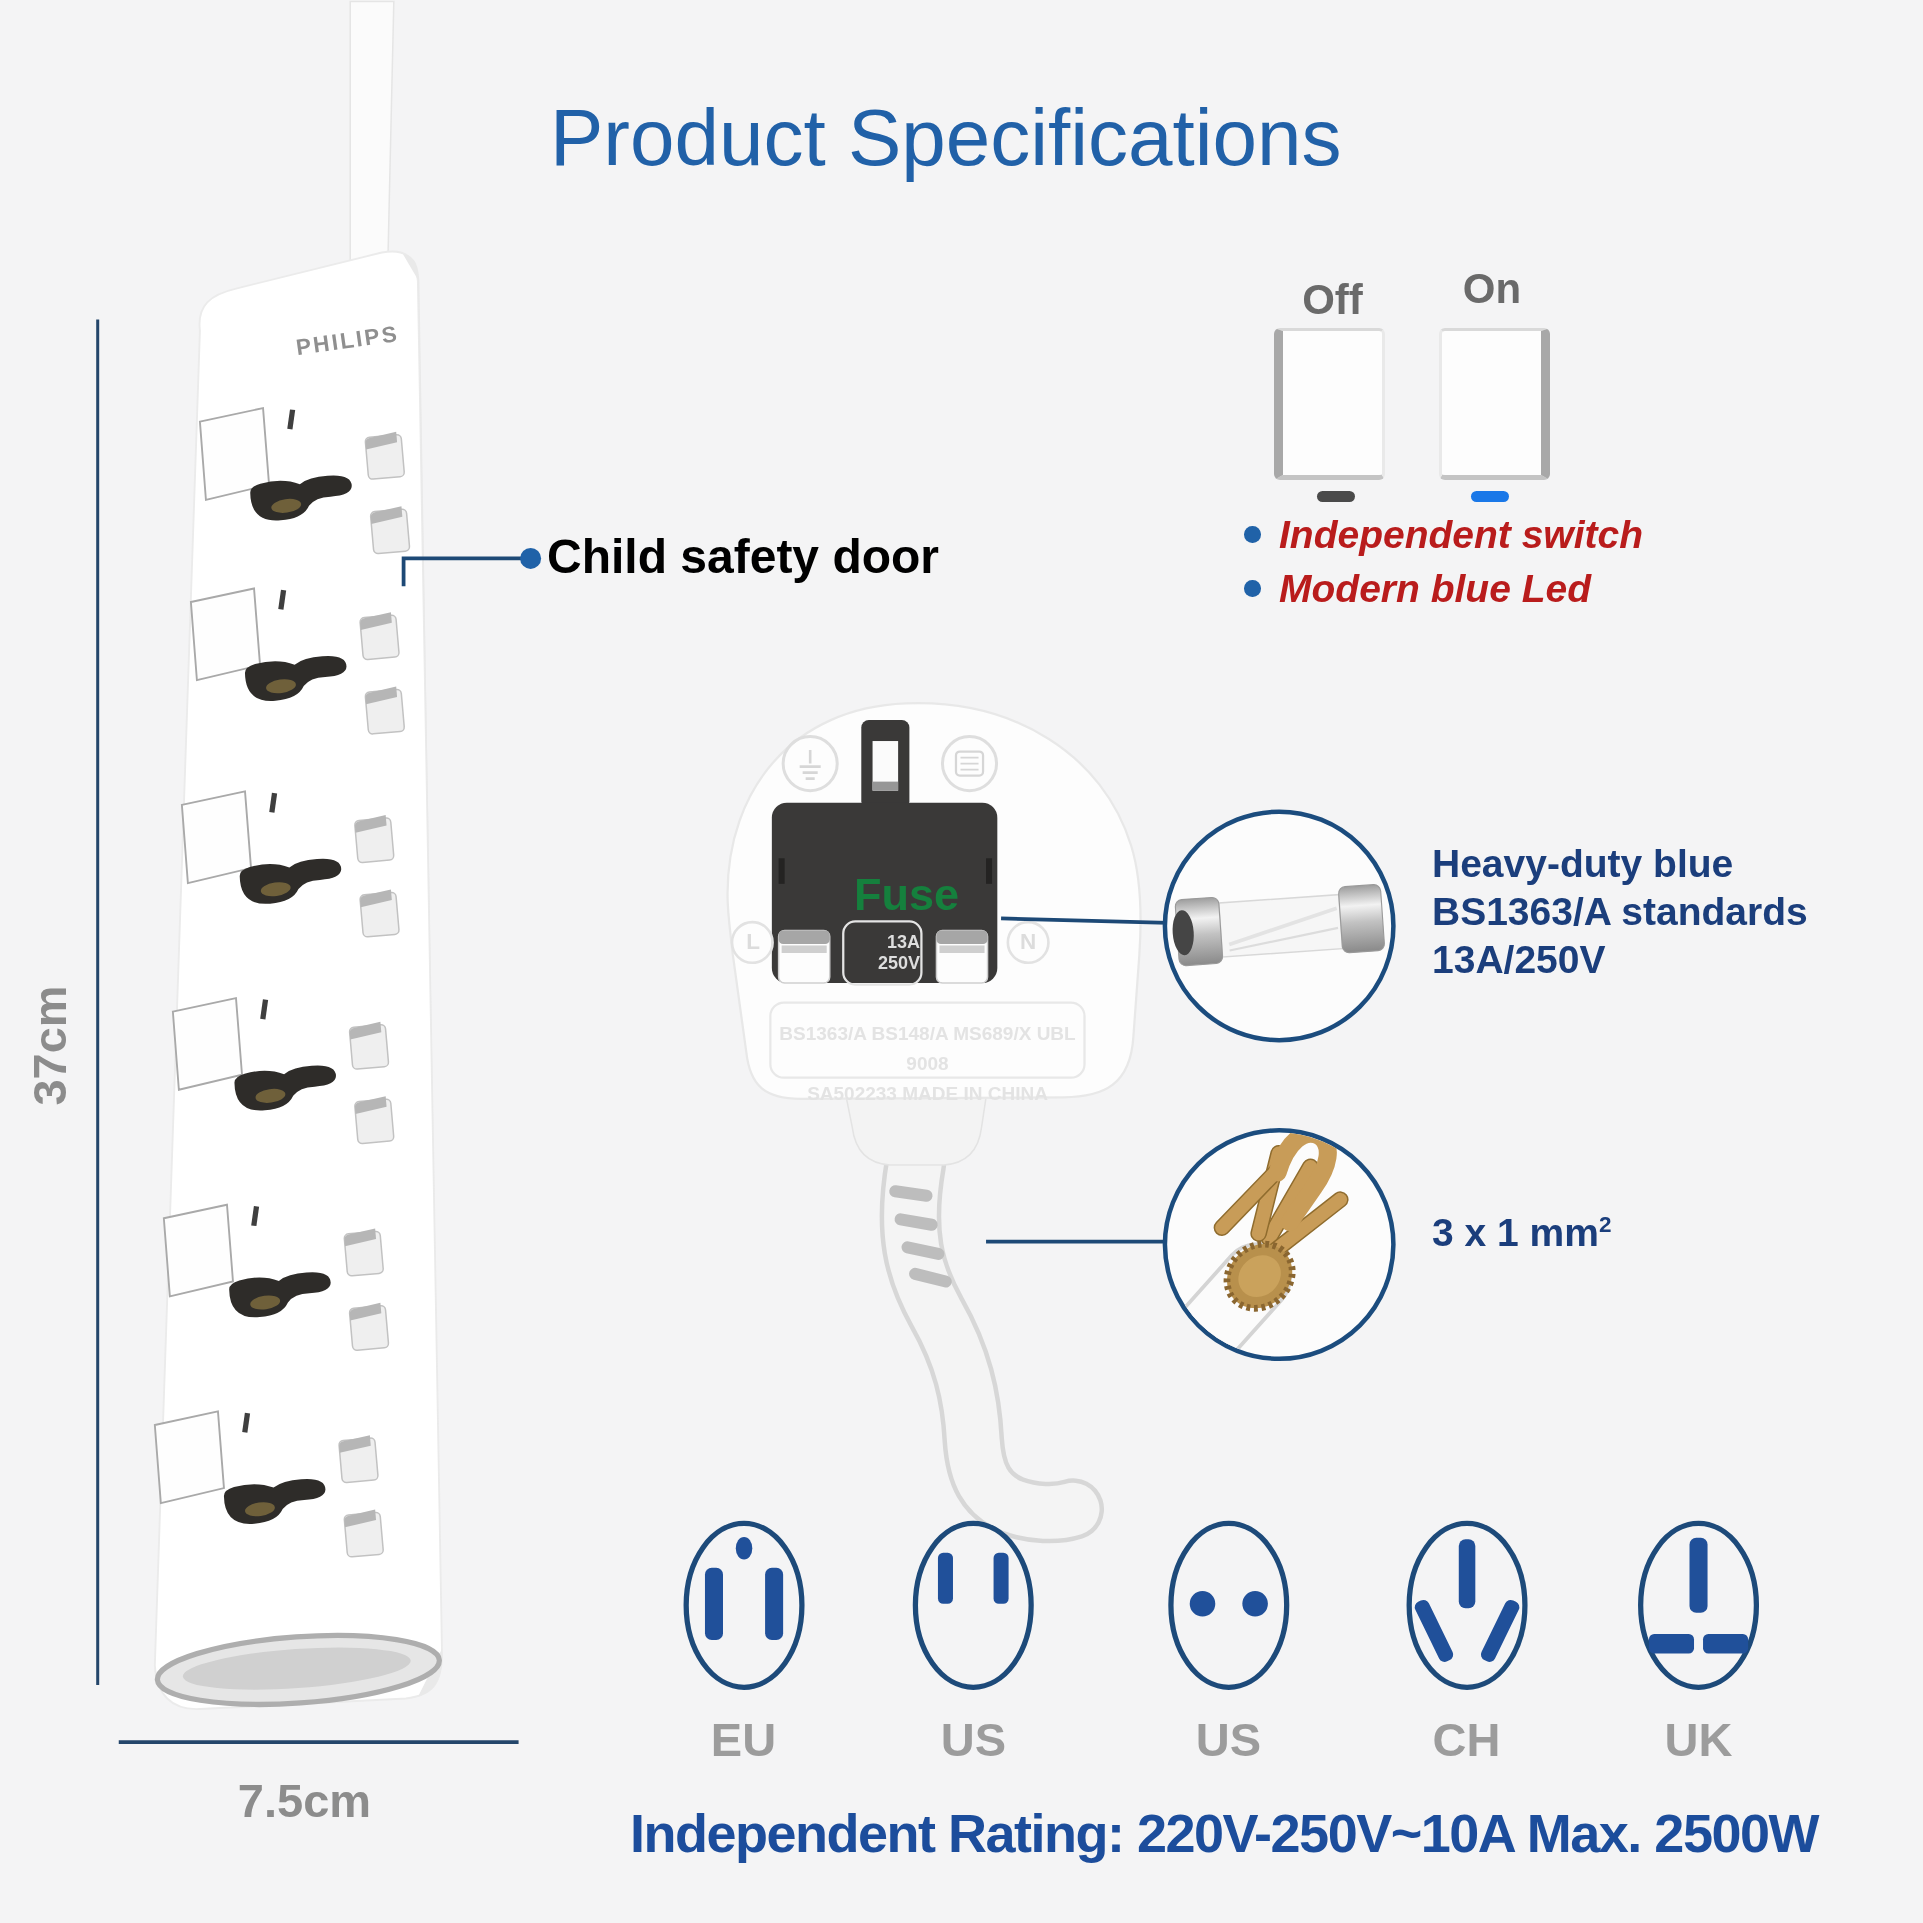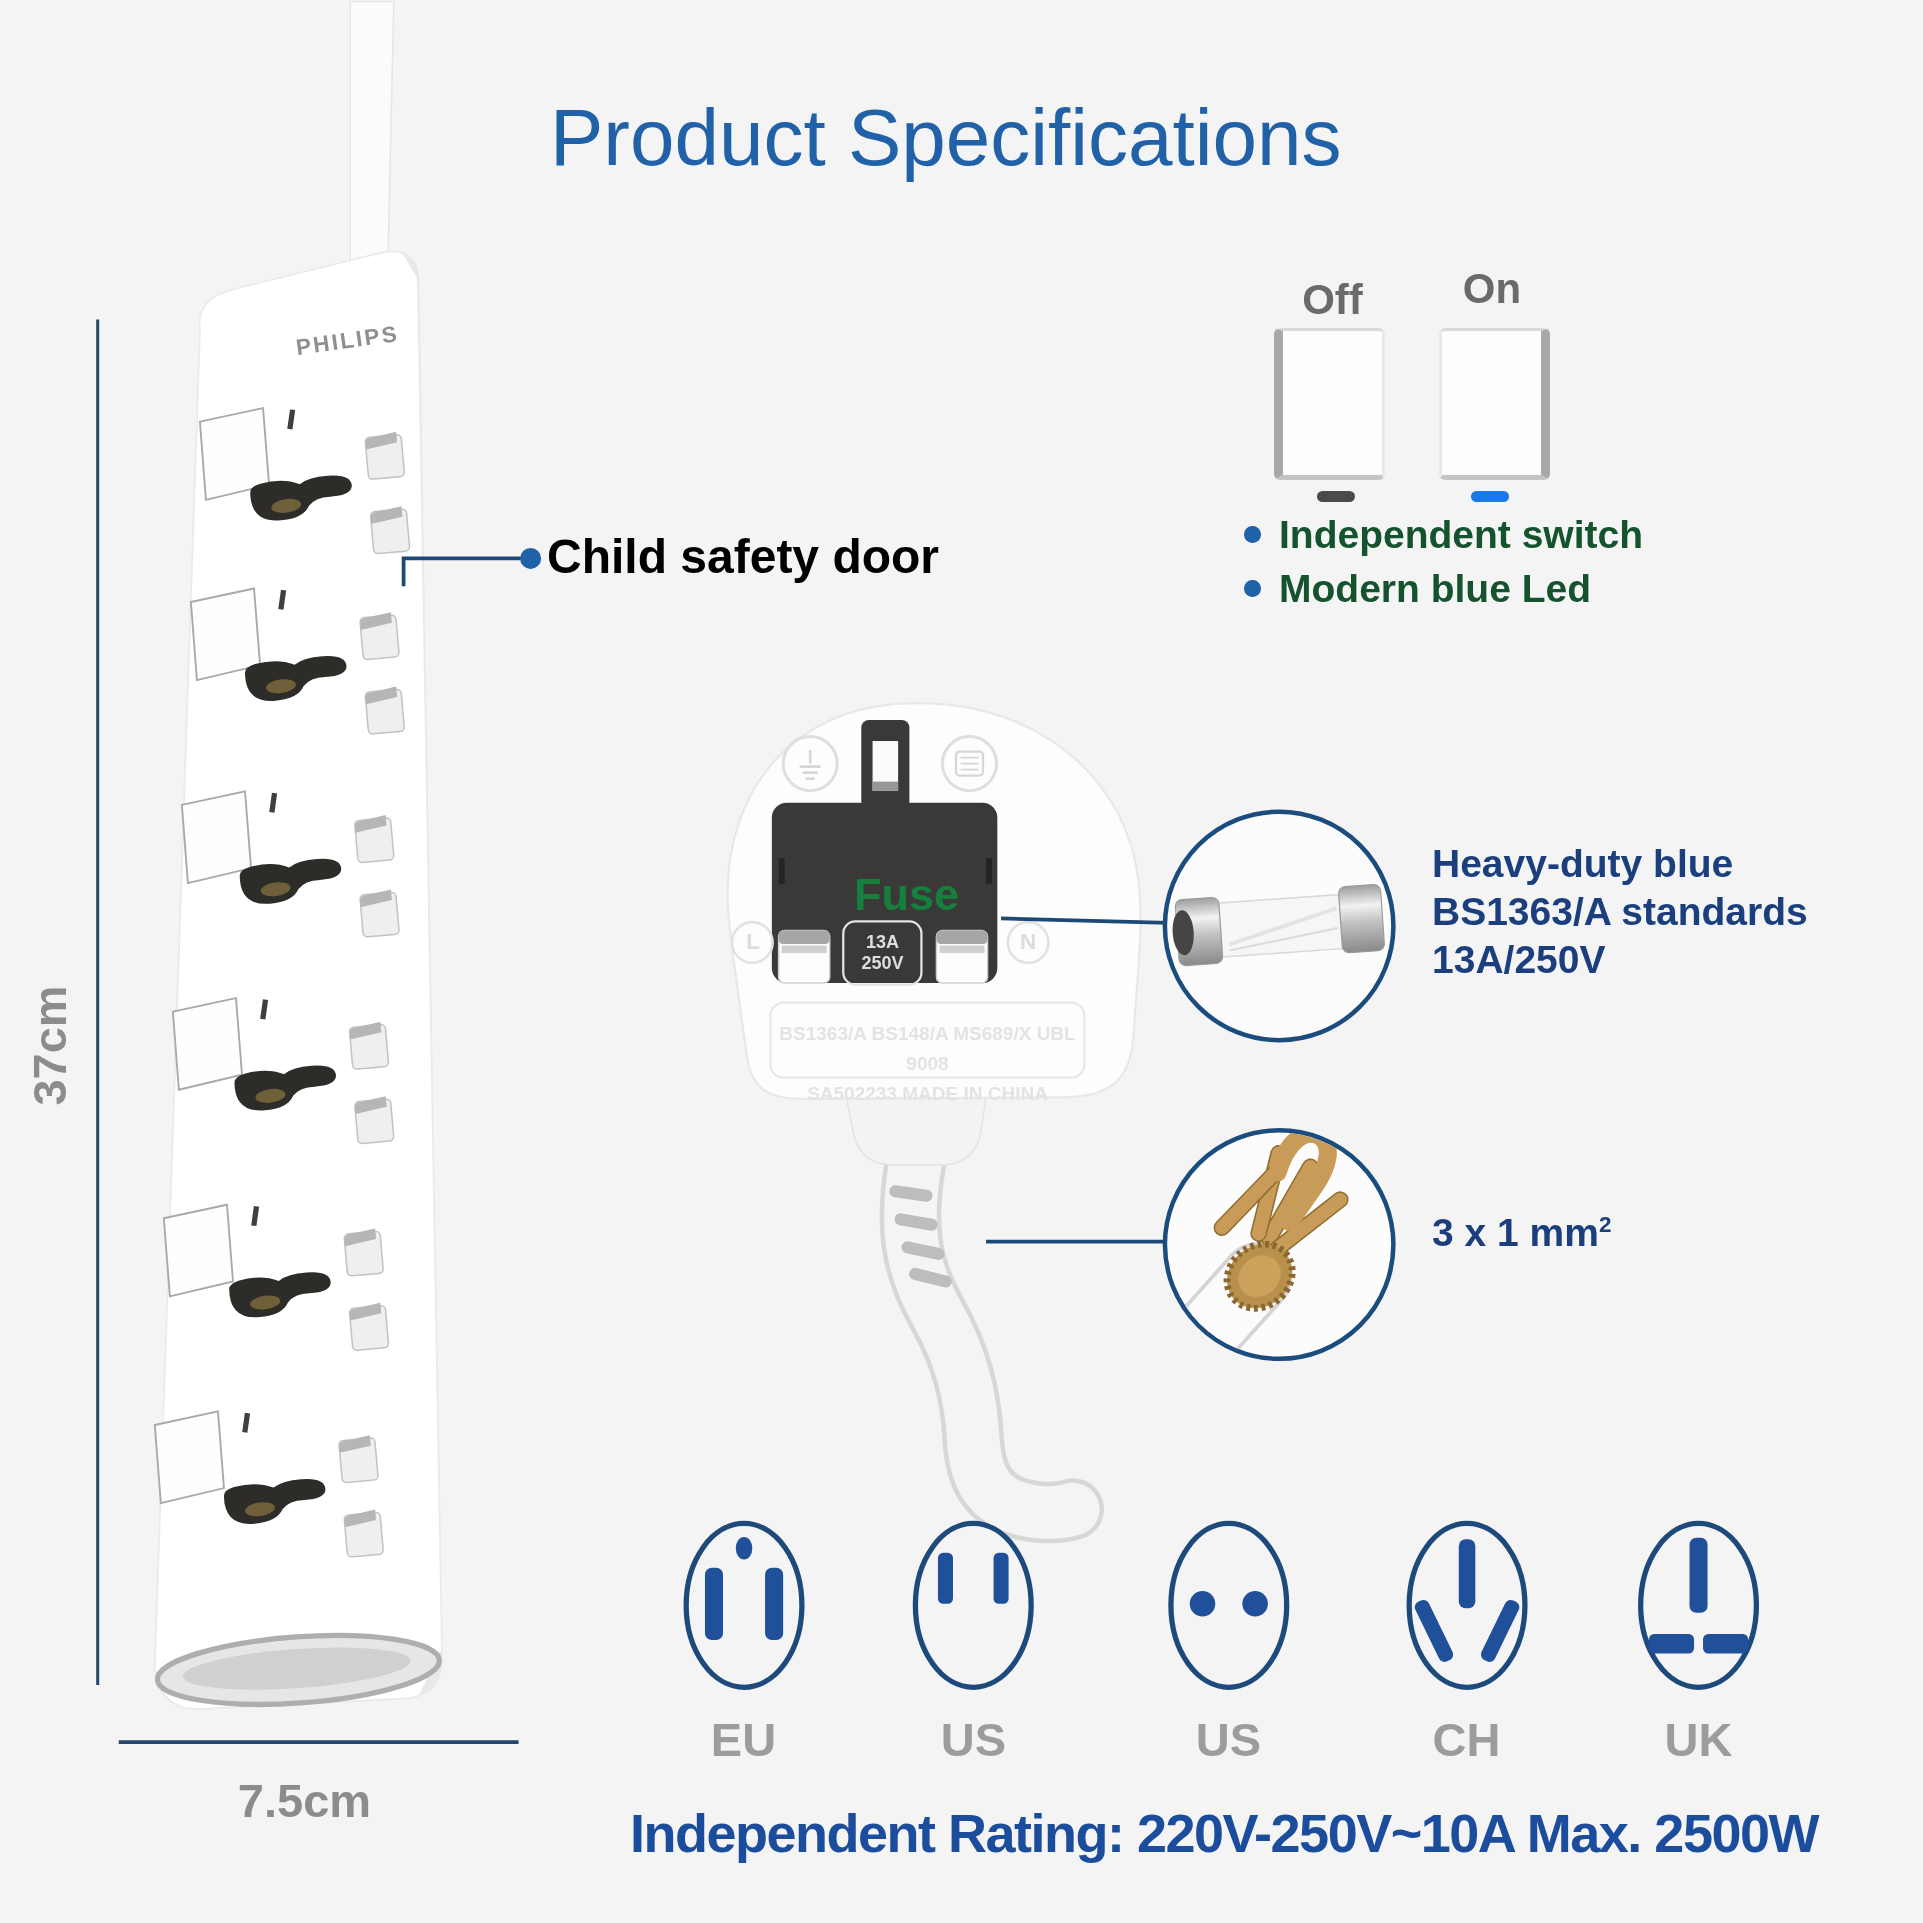--- a/index.html
+++ b/index.html
@@ -21,28 +21,28 @@
   .on-label{left:1432px;width:120px;}
   .sq{position:absolute;top:328px;width:111px;height:152px;background:#fdfdfd;border-radius:6px;box-sizing:border-box;}
   .sq-off{left:1274px;border-left:9px solid #a8a8a8;border-bottom:5.3px solid #c4c4c4;
     border-top:3px solid #d9d9d9;border-right:3px solid #e9e9e9;}
   .sq-on{left:1439px;border-right:9px solid #a8a8a8;border-bottom:5.3px solid #c4c4c4;
     border-top:3px solid #d9d9d9;border-left:3px solid #e9e9e9;}
   .led{position:absolute;top:491px;width:38px;height:10.5px;border-radius:6px;}
   .led-off{left:1317px;background:#4a4a4a;}
   .led-on{left:1471px;background:#1a78e8;}
   .bullet-dot{position:absolute;left:1244px;width:16.5px;height:16.5px;border-radius:50%;background:#2062a8;}
-  .bullet-text{position:absolute;left:1279px;font-size:39px;font-weight:bold;color:#14532d;white-space:nowrap;}
+  .bullet-text{position:absolute;left:1279px;font-size:39px;font-weight:bold;color:#b91c1c;white-space:nowrap;font-style:italic;}
   .fuse-label{left:809px;top:869px;width:150px;text-align:right;font-size:45px;font-weight:bold;color:#15803d;}
   .callout{position:absolute;left:1432px;font-size:39px;line-height:48px;font-weight:bold;color:#1b3e7c;white-space:nowrap;}
   .callout sup{font-size:22.5px;}
   .emboss{position:absolute;color:#e0e0e0;font-weight:bold;text-align:center;}
   .mark-l{left:741px;top:929px;width:24px;font-size:22.5px;color:#dcdcdc;}
   .mark-n{left:1016px;top:929px;width:24px;font-size:22.5px;color:#dcdcdc;}
-  .fuse-rating{left:845px;top:932px;width:75px;font-size:18px;line-height:21px;color:#dedede;}
+  .fuse-rating{left:845px;top:932px;width:75px;font-size:18px;line-height:21px;color:#dedede;text-align:right;}
   .plate-text{left:777px;top:1019px;width:301px;font-size:19px;line-height:30px;color:#e3e3e3;}
   .sock-label{position:absolute;top:1712px;width:135px;text-align:center;font-size:47px;font-weight:bold;color:#9c9c9c;}
   .rating{left:630px;top:1802px;font-size:54px;font-weight:bold;color:#1c4d9c;letter-spacing:-1.5px;}
 </style>
 </head>
 <body>
 
 <div class="canvas">
 
   <svg class="abs" style="left:0;top:0" width="1924" height="1924" viewBox="0 0 2560 2560">

